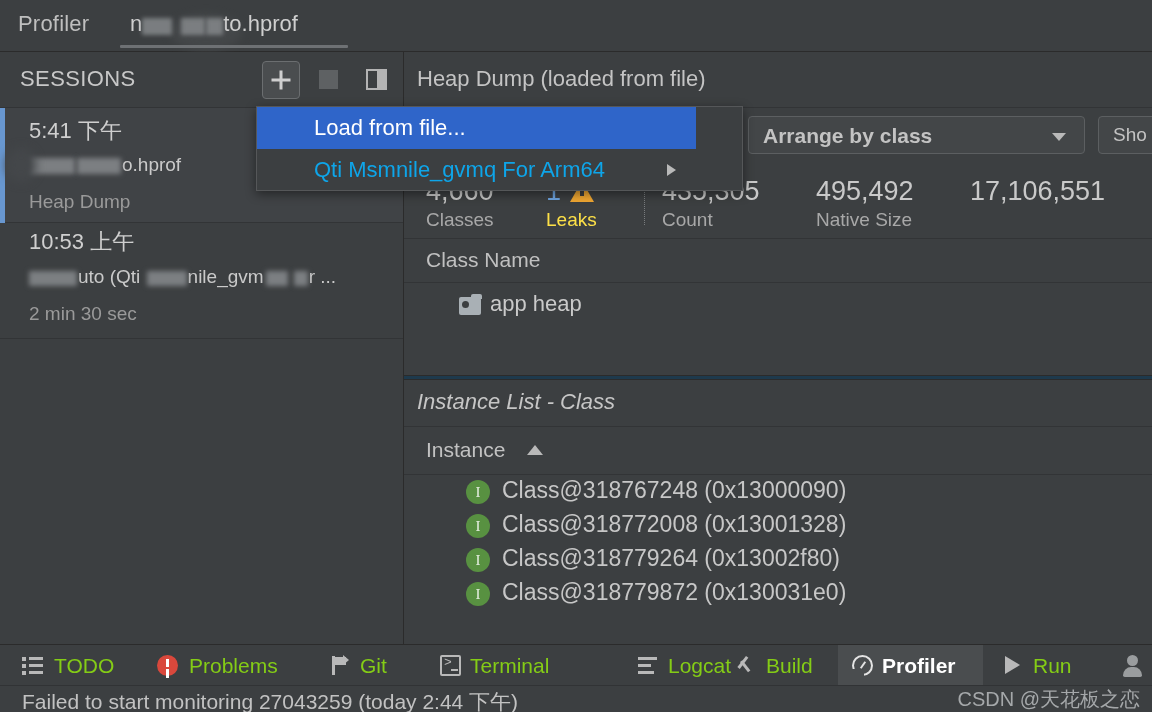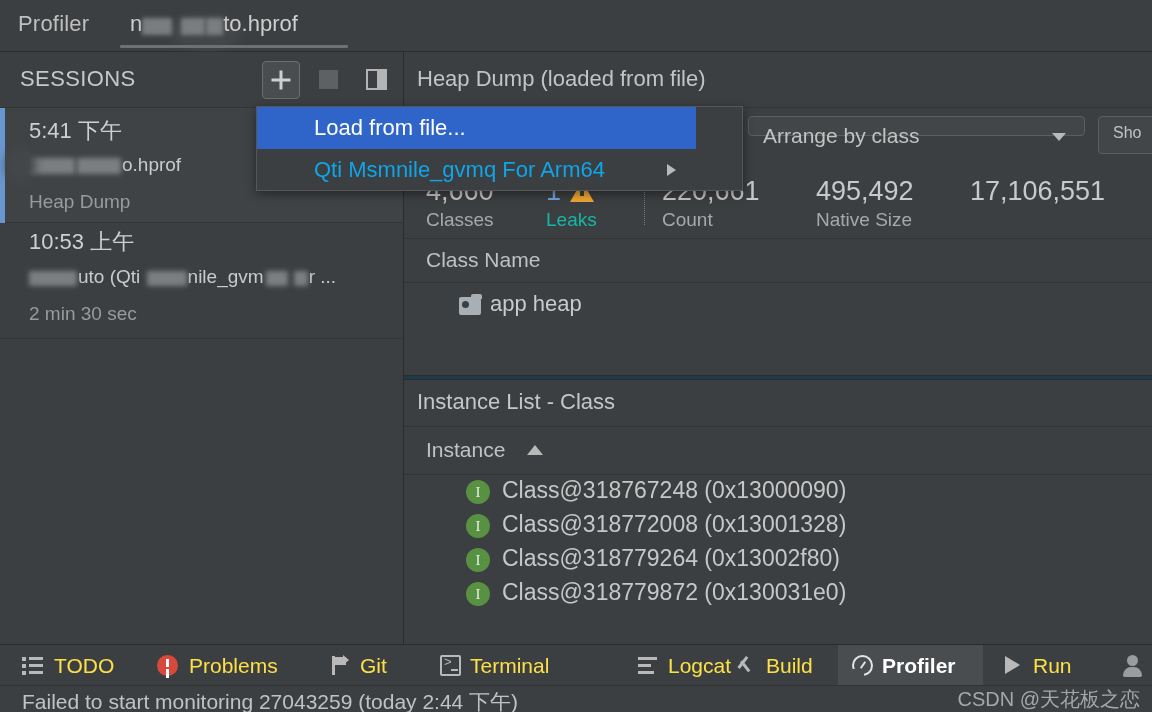--- a/index.html
+++ b/index.html
@@ -268,26 +268,27 @@
     white-space: nowrap;
   }
   .toolbar {
     position: absolute;
     left: 0; top: 56px;
     width: 748px; height: 55px;
   }
   .combo {
     position: absolute;
     left: 344px; top: 8px;
-    width: 337px; height: 20px;
+    width: 337px; height: 38px;
     border: 1px solid #5c5f61;
     border-radius: 4px;
     background: #434648;
     box-sizing: border-box;
     cursor: default;
+    font-weight: bold;
   }
   .combo-label {
     position: absolute;
     left: 14px; top: 7px;
     font-size: 21px;
     color: #c3c3c3;
     white-space: nowrap;
   }
   .combo-arrow {
     position: absolute;
@@ -304,21 +305,21 @@
     border: 1px solid #5c5f61;
     border-radius: 4px;
     background: #434648;
     box-sizing: border-box;
     overflow: hidden;
     cursor: default;
   }
   .show-btn-label {
     position: absolute;
     left: 14px; top: 7px;
-    font-size: 16px;
+    font-size: 19px;
     color: #c3c3c3;
     white-space: nowrap;
   }
 
   
   .stats {
     position: absolute;
     left: 0; top: 111px;
     width: 748px; height: 76px;
     border-bottom: 1px solid #323436;
@@ -334,21 +335,21 @@
     white-space: nowrap;
     line-height: 32px;
   }
   .stat-label {
     font-size: 19px;
     color: #a8a8a8;
     white-space: nowrap;
     line-height: 26px;
   }
   .stat.leaks .stat-value { color: #6ea4e0; }
-  .stat.leaks .stat-label { color: #14b8a6; }
+  .stat.leaks .stat-label { color: #fde047; }
   .warn-tri {
     display: inline-block;
     position: relative;
     width: 0; height: 0;
     margin-left: 9px;
     vertical-align: -2px;
     border-left: 12px solid transparent;
     border-right: 12px solid transparent;
     border-bottom: 21px solid #f0a732;
   }
@@ -425,20 +426,21 @@
     cursor: row-resize;
   }
 
   
   .instance-header {
     position: absolute;
     left: 0; top: 328px;
     width: 748px; height: 47px;
     border-bottom: 1px solid #323436;
     box-sizing: border-box;
+    font-style: italic;
   }
   .instance-header-label {
     position: absolute;
     left: 13px; top: 9px;
     font-size: 22px;
     color: #c6c6c6;
   }
   .instance-col-header {
     position: absolute;
     left: 0; top: 375px;
@@ -505,21 +507,21 @@
     position: absolute;
     top: 0;
     height: 40px;
     cursor: default;
   }
   .tw-item.active { background: #4a4d4f; }
   .tw-label {
     position: absolute;
     top: 9px;
     font-size: 21px;
-    color: #fde047;
+    color: #84cc16;
     white-space: nowrap;
   }
   .tw-item.active .tw-label { color: #ffffff; font-weight: bold; }
   .tw-ico {
     position: absolute;
     top: 10px;
     width: 21px; height: 21px;
   }
 
   
@@ -746,21 +748,21 @@
       </div>
 
       <div class="stat leaks" style="left:142px;">
         <div class="stat-value"><span>1</span><span class="warn-tri"></span></div>
         <div class="stat-label">Leaks</div>
       </div>
 
       <div class="stat-divider" style="left:240px;"></div>
 
       <div class="stat" style="left:258px;">
-        <div class="stat-value">220,661</div>
+        <div class="stat-value">435,305</div>
         <div class="stat-label">Count</div>
       </div>
 
       <div class="stat" style="left:412px;">
         <div class="stat-value">495,492</div>
         <div class="stat-label">Native Size</div>
       </div>
 
       <div class="stat" style="left:566px;">
         <div class="stat-value">17,106,551</div>

